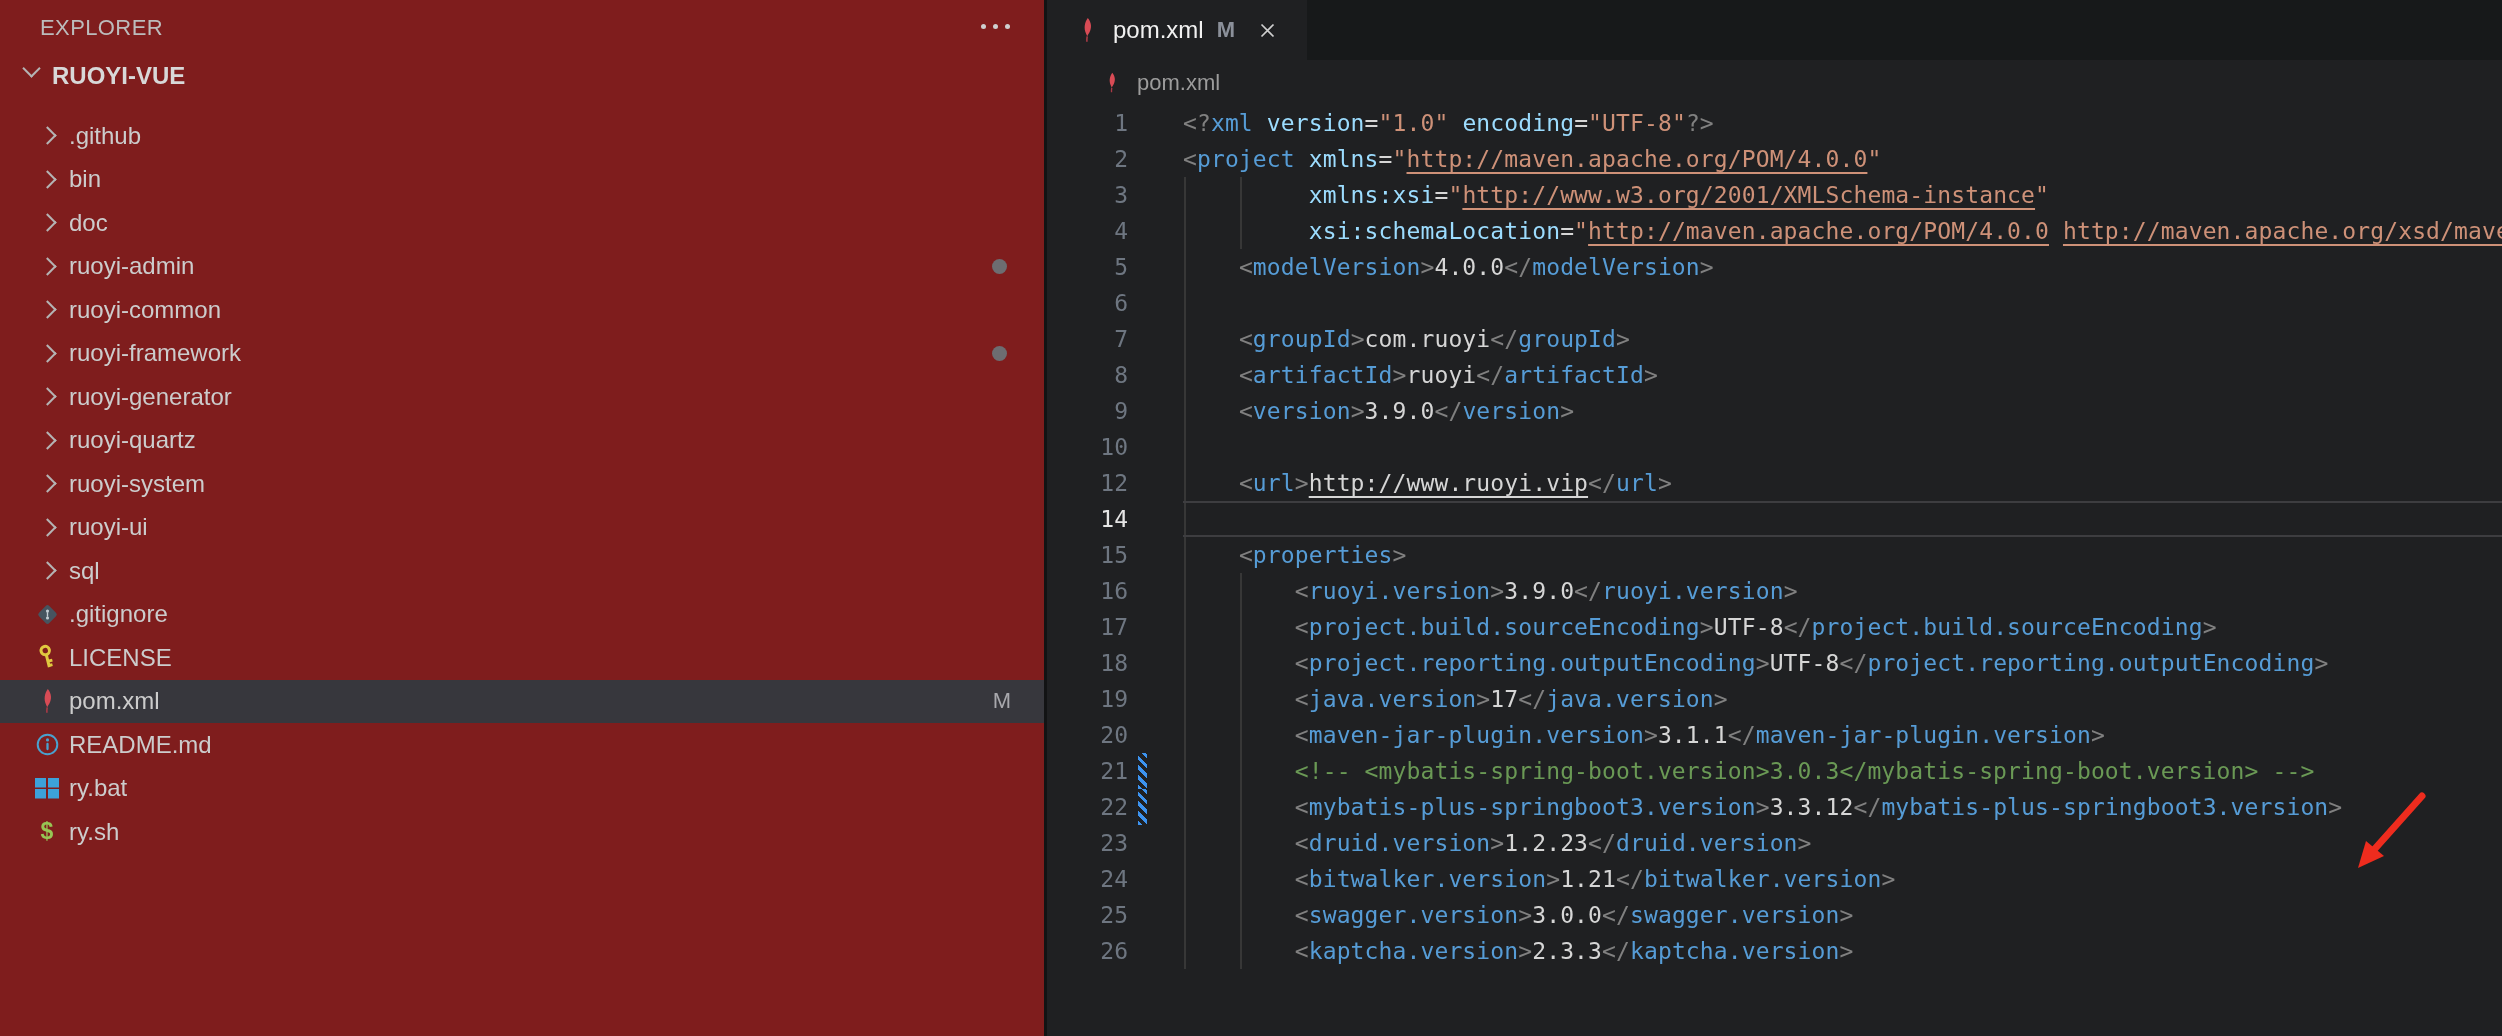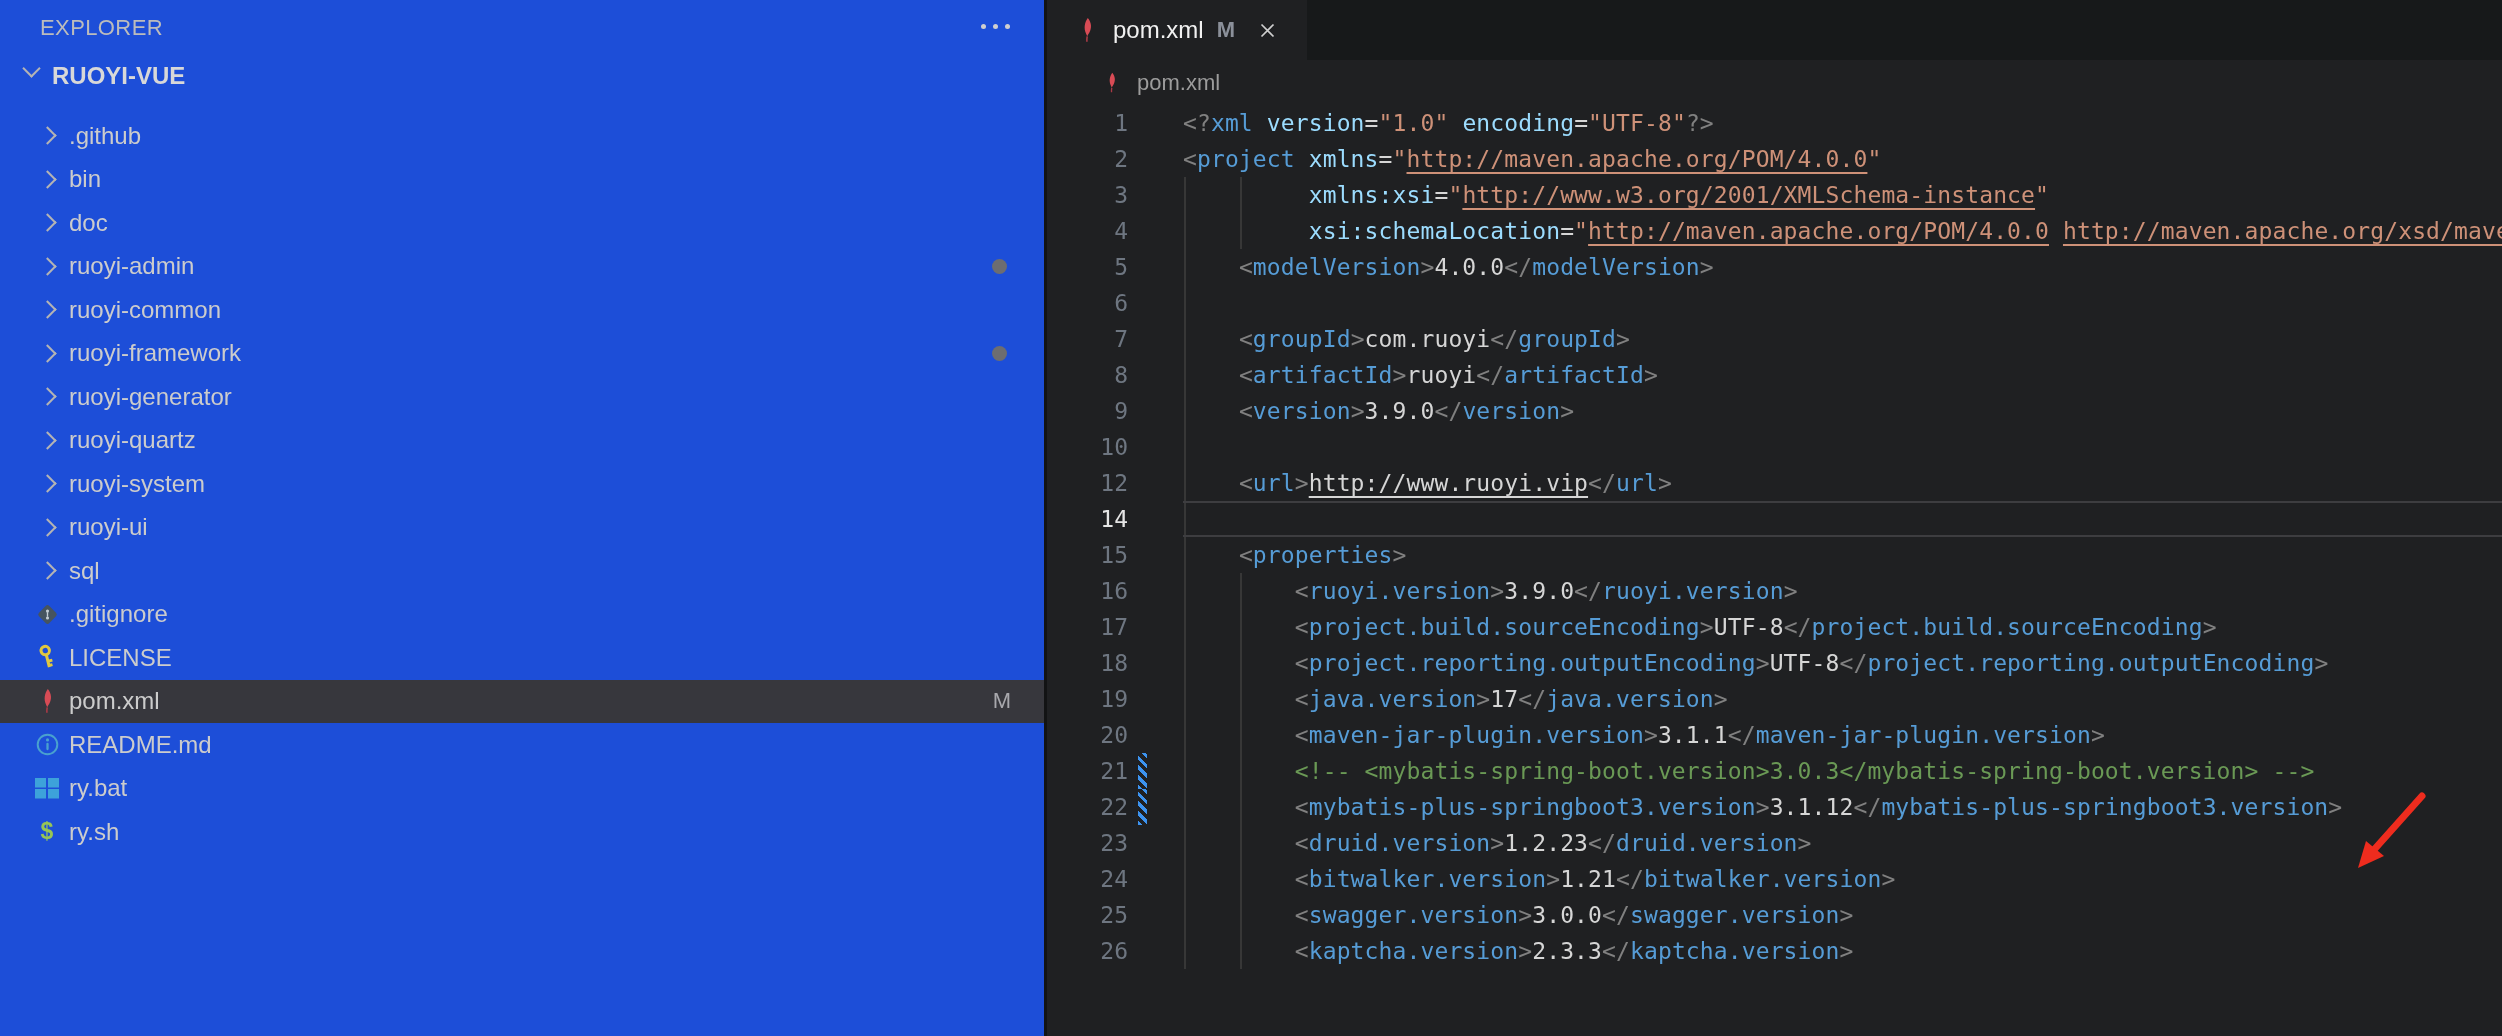--- a/index.html
+++ b/index.html
@@ -3,21 +3,21 @@
 <meta charset="utf-8">
 <style>
   html,body{margin:0;padding:0;}
   body{
     width:2502px;height:1036px;position:relative;overflow:hidden;
     background:#1f2022;
     font-family:"Liberation Sans","DejaVu Sans",sans-serif;
     -webkit-font-smoothing:antialiased;
   }
   
-  #sidebar{position:absolute;left:0;top:0;width:1047px;height:1036px;background:#1d4ed8;border-right:3px solid #121314;box-sizing:border-box;}
+  #sidebar{position:absolute;left:0;top:0;width:1047px;height:1036px;background:#7f1d1d;border-right:3px solid #121314;box-sizing:border-box;}
   #explorer-header{position:absolute;top:0;left:0;right:0;height:56px;}
   #explorer-title{position:absolute;left:40px;top:0;line-height:56px;font-size:22px;color:#bcbcbc;letter-spacing:.4px;}
   .dots{position:absolute;right:34px;top:24px;display:flex;gap:7px;cursor:default;}
   .dots i{width:5px;height:5px;border-radius:50%;background:#cfcfcf;display:block;}
   #root-row{position:absolute;top:62px;left:0;right:0;height:42px;display:flex;align-items:flex-start;padding-left:25px;}
   #root-label{font-size:24px;font-weight:bold;color:#d8d8d8;margin-left:14px;}
   .chev{display:inline-block;width:11px;height:11px;border-right:2.5px solid #b4b4b4;border-bottom:2.5px solid #b4b4b4;}
   .chev.r{transform:rotate(-45deg);}
   .chev.d{transform:rotate(45deg);}
   #tree{position:absolute;top:114px;left:0;right:0;}
@@ -345,21 +345,21 @@
           <div class="modbar"></div>
           <span class="num">21</span>
         </div>
         <div class="cnt"><div class="guide g0"></div><div class="guide g4"></div><span class="x">        </span><span class="c">&lt;!-- &lt;mybatis-spring-boot.version&gt;3.0.3&lt;/mybatis-spring-boot.version&gt; --&gt;</span></div>
       </div>
       <div class="line">
         <div class="gut">
           <div class="modbar"></div>
           <span class="num">22</span>
         </div>
-        <div class="cnt"><div class="guide g0"></div><div class="guide g4"></div><span class="x">        </span><span class="p">&lt;</span><span class="t">mybatis-plus-springboot3.version</span><span class="p">&gt;</span><span class="x">3.1.12</span><span class="p">&lt;/</span><span class="t">mybatis-plus-springboot3.version</span><span class="p">&gt;</span></div>
+        <div class="cnt"><div class="guide g0"></div><div class="guide g4"></div><span class="x">        </span><span class="p">&lt;</span><span class="t">mybatis-plus-springboot3.version</span><span class="p">&gt;</span><span class="x">3.3.12</span><span class="p">&lt;/</span><span class="t">mybatis-plus-springboot3.version</span><span class="p">&gt;</span></div>
       </div>
       <div class="line">
         <div class="gut">
           <span class="num">23</span>
         </div>
         <div class="cnt"><div class="guide g0"></div><div class="guide g4"></div><span class="x">        </span><span class="p">&lt;</span><span class="t">druid.version</span><span class="p">&gt;</span><span class="x">1.2.23</span><span class="p">&lt;/</span><span class="t">druid.version</span><span class="p">&gt;</span></div>
       </div>
       <div class="line">
         <div class="gut">
           <span class="num">24</span>

